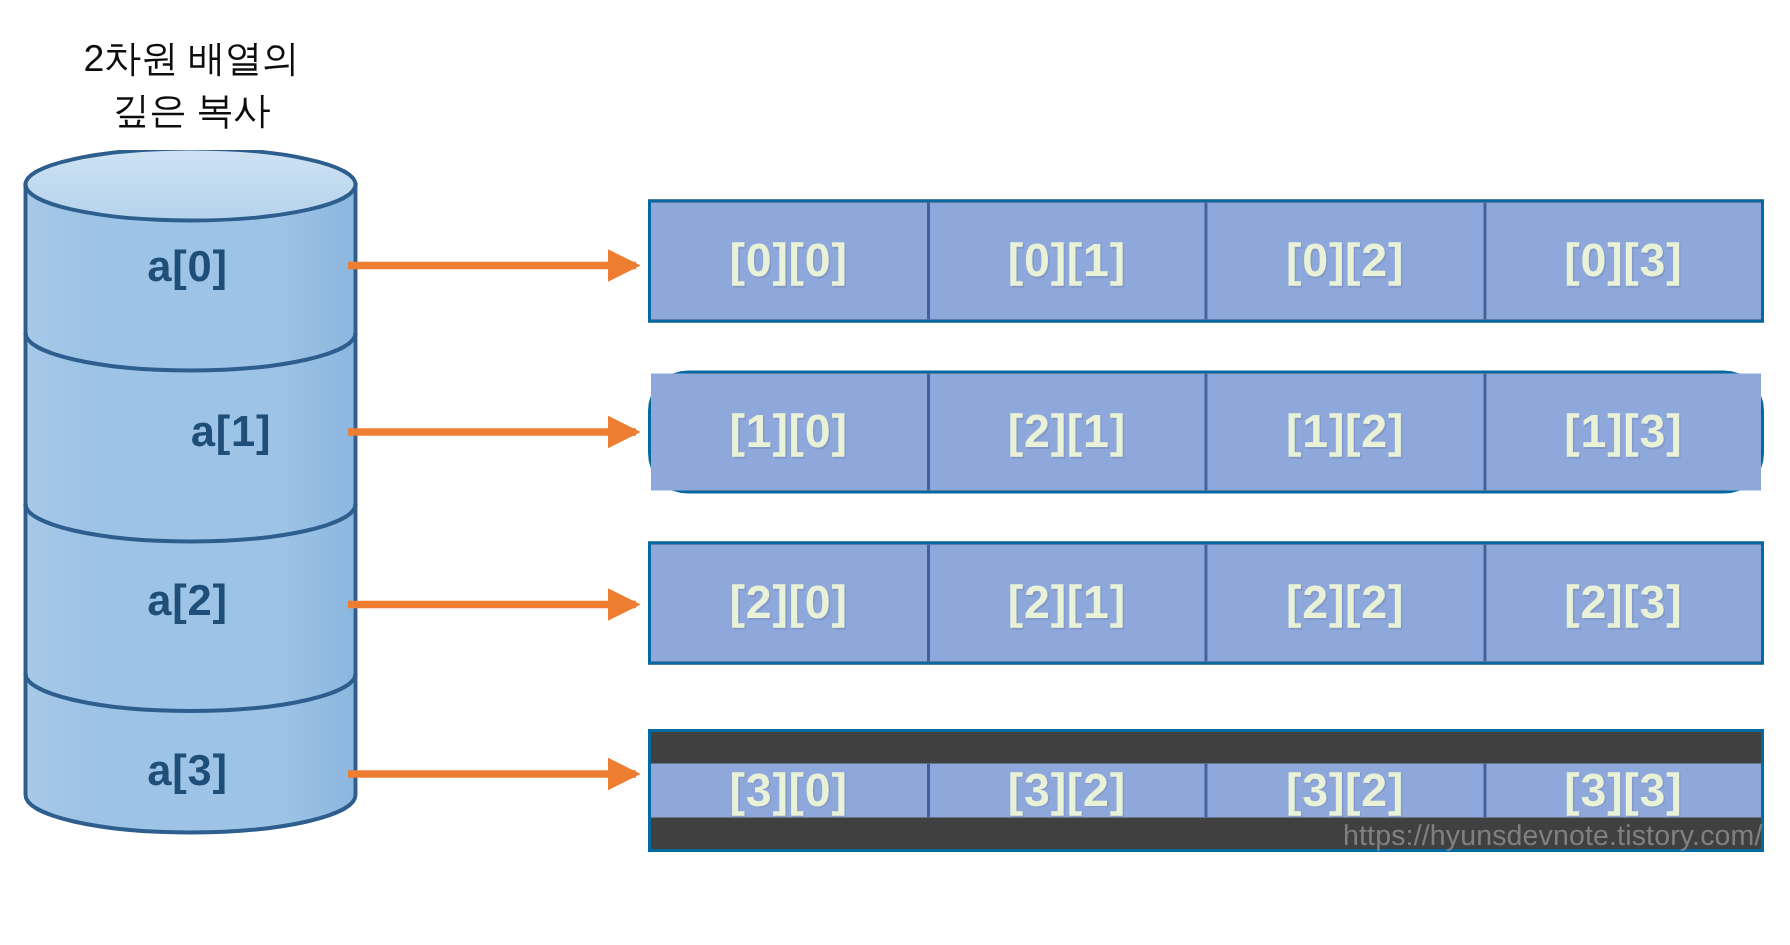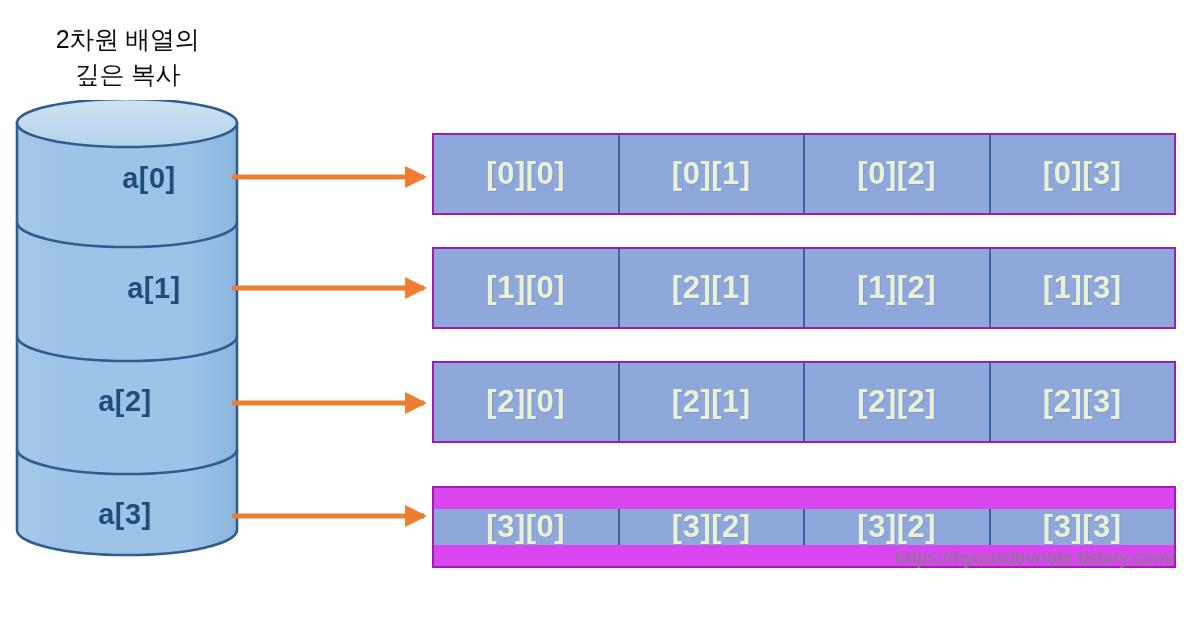--- a/index.html
+++ b/index.html
@@ -52,21 +52,21 @@
   .cyl-label {
     position: absolute;
     width: 216px;
     left: 7px;
     text-align: center;
     color: #1f4e79;
     font-size: 29px;
     font-weight: bold;
     letter-spacing: 0.5px;
   }
-  #cyl-label-0 { top: 62px; margin-left: 24px; }
+  #cyl-label-0 { top: 62px; }
   #cyl-label-1 { top: 172px; padding-left: 29px; }
   #cyl-label-2 { top: 285px; }
   #cyl-label-3 { top: 398px; }
 
   
   #arrows {
     position: absolute;
     left: 0;
     top: 0;
     width: 1193px;
@@ -75,25 +75,25 @@
   }
 
   
   .grid-row {
     position: absolute;
     left: 432px;
     width: 744px;
     height: 82px;
     display: flex;
     box-sizing: border-box;
-    border: 2px solid #a21caf;
-    background: #d946ef;
+    border: 2px solid #0369a1;
+    background: #404040;
   }
   #grid-row-0 { top: 133px; }
-  #grid-row-1 { top: 247px; }
+  #grid-row-1 { top: 247px; border-radius: 27px; }
   #grid-row-2 { top: 361px; }
   #grid-row-3 { top: 486px; align-items: center; }
 
   .grid-cell {
     flex: 1 1 0;
     box-sizing: border-box;
     border-right: 2px solid #41619d;
     background: #8fa8dc;
     color: #e9f2d7;
     font-size: 31px;

